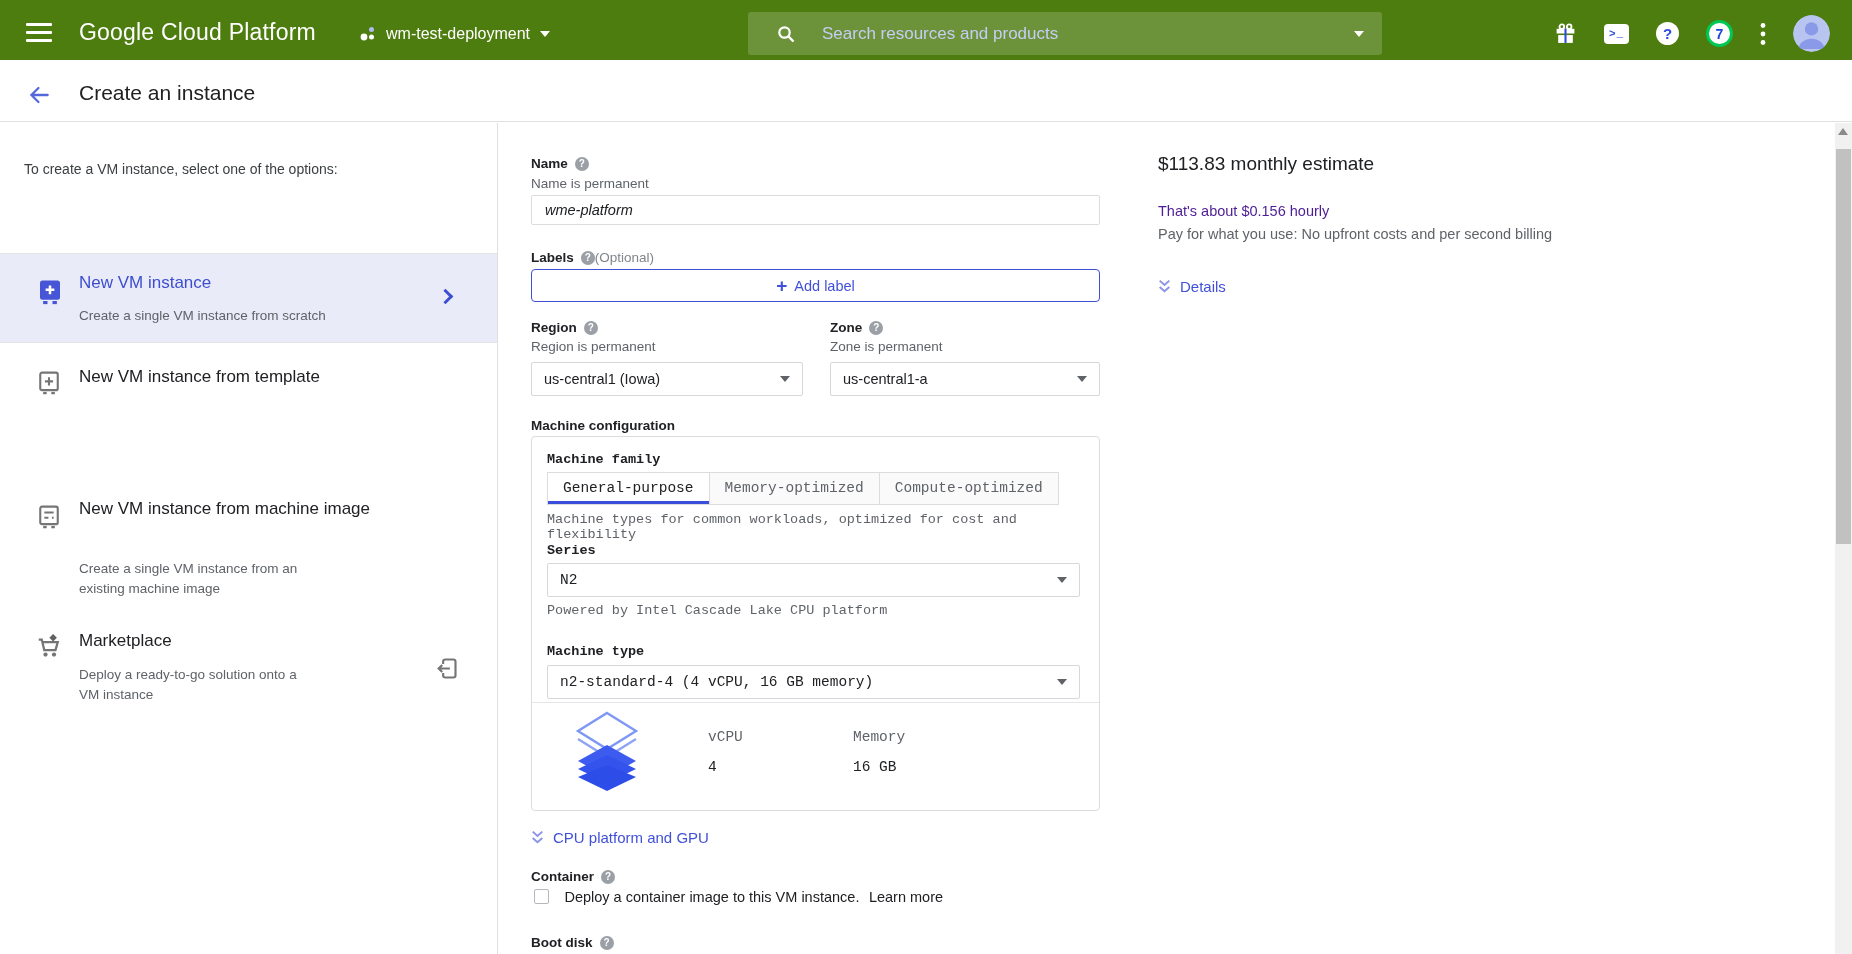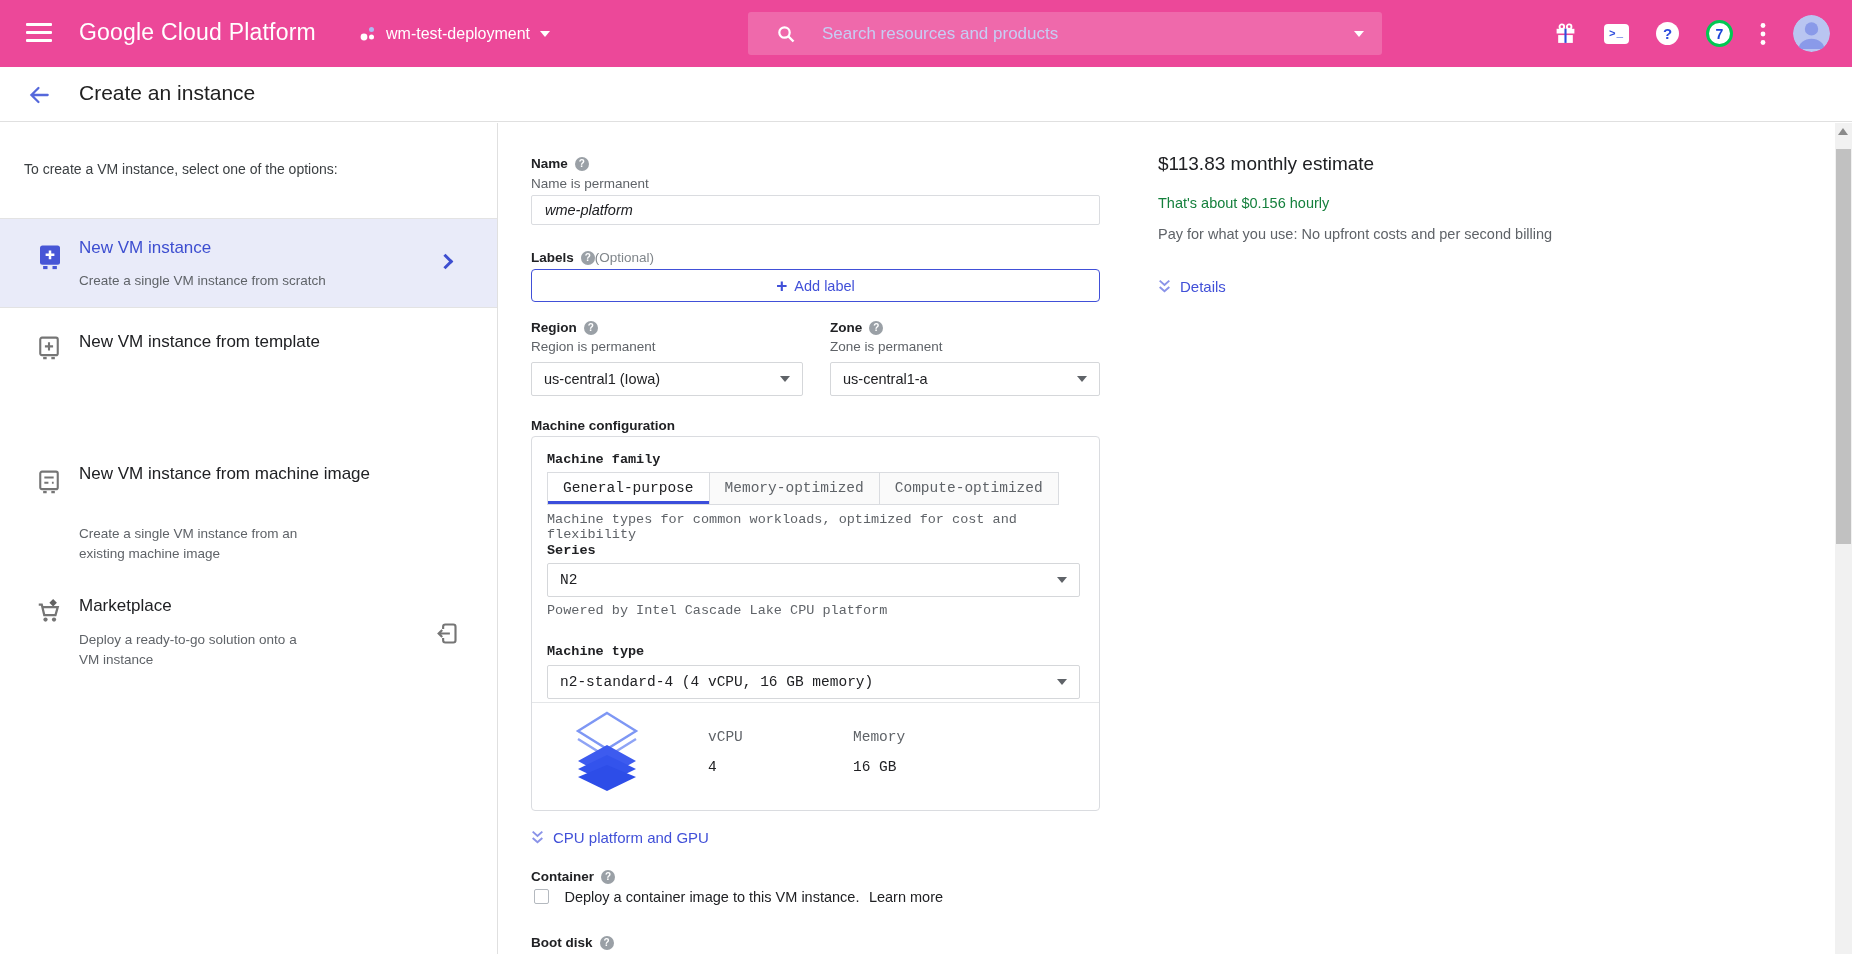--- a/index.html
+++ b/index.html
@@ -1,22 +1,22 @@
 <!DOCTYPE html>
 <html><head>
 <meta charset="utf-8">
 <style>
   * { margin:0; padding:0; box-sizing:border-box; }
   html,body { width:1852px; height:954px; background:#fff; overflow:hidden;
               font-family:"Liberation Sans", sans-serif; color:#202124; }
   .page { position:relative; width:1852px; height:954px; }
 
   
-  .topbar { position:absolute; top:0; left:0; width:1852px; height:67px;
-            background:#ec4899; }
+  .topbar { position:absolute; top:0; left:0; width:1852px; height:60px;
+            background:#4d7c0f; }
   .hamburger { position:absolute; left:26px; top:23px; width:26px; height:20px; cursor:pointer; }
   .hamburger span { display:block; height:3px; background:#fff; margin-bottom:5px; border-radius:1px; }
   .logo { position:absolute; left:79px; top:19px; color:#fff; font-size:23px; letter-spacing:.2px; white-space:nowrap; }
   .project { position:absolute; left:358px; top:18px; height:32px; display:flex; align-items:center; cursor:pointer; }
   .project-name { color:#fff; font-size:16px; margin:0 10px 0 8px; }
   .caret-down { width:0; height:0; border-left:5px solid transparent; border-right:5px solid transparent; border-top:6px solid #fff; }
   .searchbox { position:absolute; left:748px; top:12px; width:634px; height:43px;
                background:rgba(255,255,255,.18); border-radius:3px; display:flex; align-items:center; }
   .searchbox svg { margin-left:28px; }
   .searchbox input { flex:1; margin-left:26px; background:transparent; border:none; outline:none;
@@ -38,21 +38,21 @@
               border-bottom:1px solid #e0e0e0; }
   .back { position:absolute; left:26px; top:15px; cursor:pointer; }
   .page-title { position:absolute; left:79px; top:14px; font-size:21px; color:#212121; }
 
   
   .content { position:absolute; top:123px; left:0; width:1852px; height:831px; background:#fff; }
 
   
   .sidebar { position:absolute; left:0; top:0; width:498px; height:831px; border-right:1px solid #e0e0e0; background:#fff; }
   .sb-intro { position:absolute; left:24px; top:38px; font-size:14px; color:#3c4043; }
-  .sb-item { position:absolute; left:0; width:497px; cursor:pointer; }
+  .sb-item { position:absolute; left:0; width:497px; cursor:pointer;margin-top:35px; }
   .sb-item.active { top:95px; height:90px; background:#e9ebf9; border-top:1px solid #e3e3e3; border-bottom:1px solid #e3e3e3; }
   .sb-icon { position:absolute; left:35px; }
   .sb-title { position:absolute; left:79px; font-size:17px; line-height:22px; color:#202124; }
   .sb-title.link { color:#3d4ed0; }
   .sb-desc { position:absolute; left:79px; font-size:13.5px; line-height:20px; color:#5f6368; width:235px; }
   .chev { position:absolute; left:440px; top:37px; width:11px; height:11px;
           border-top:3px solid #3d4ed0; border-right:3px solid #3d4ed0; transform:rotate(45deg); }
 
   
   .main { position:absolute; left:531px; top:0; width:569px; height:831px; }
@@ -83,21 +83,21 @@
   .stat-value { font-size:14.5px; color:#202124; }
   .linkrow { display:flex; align-items:center; gap:9px; color:#4150d8; font-size:15px; cursor:pointer; }
   .checkbox { width:15px; height:15px; border:1.5px solid #b4b9bf; border-radius:2px; background:#fff;
               display:inline-block; vertical-align:-2px; margin-right:11px; cursor:pointer; }
   .learnmore { color:#4150d8; cursor:pointer; }
   .cb-text { font-size:14.5px; color:#202124; }
 
   
   .estimate { position:absolute; left:1158px; top:0; width:480px; }
   .est-title { position:absolute; top:30px; font-size:19px; color:#202124; }
-  .est-line1 { position:absolute; top:72px; font-size:14.5px; color:#15803d; }
+  .est-line1 { position:absolute; top:80px; font-size:14.5px; color:#4c1d95; }
   .est-line2 { position:absolute; top:103px; font-size:14.5px; color:#5f6368; }
   .est-details { position:absolute; top:155px; }
 
   
   .scrollbar { position:absolute; right:0; top:0; width:17px; height:831px; background:#f1f1f1; }
   .sb-up { position:absolute; top:5px; left:3px; width:0; height:0;
            border-left:5.5px solid transparent; border-right:5.5px solid transparent; border-bottom:7px solid #8a8a8a; }
   .sb-thumb { position:absolute; top:26px; left:1px; width:15px; height:395px; background:#c1c1c1; }
 </style>
 </head>

